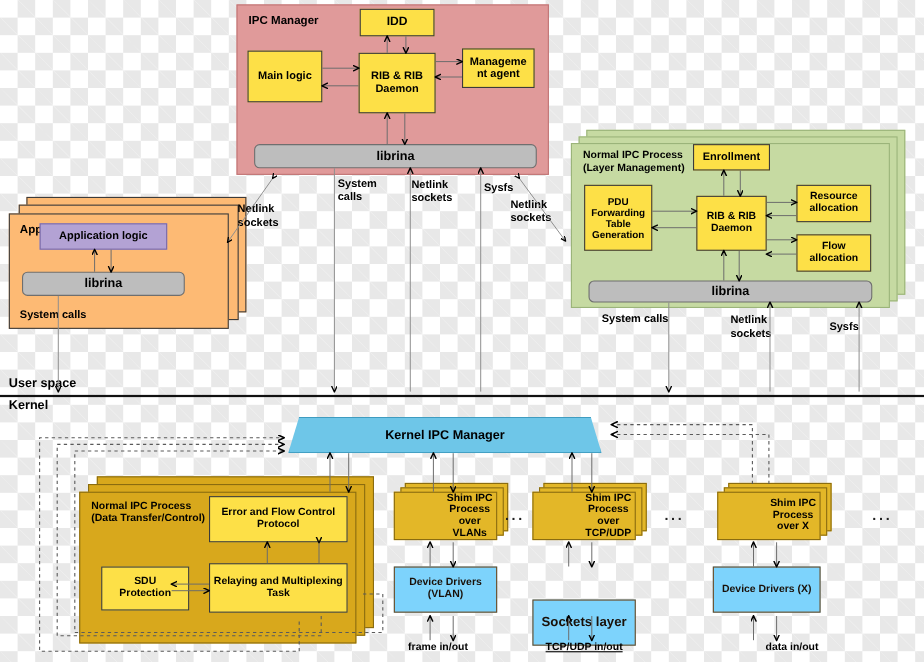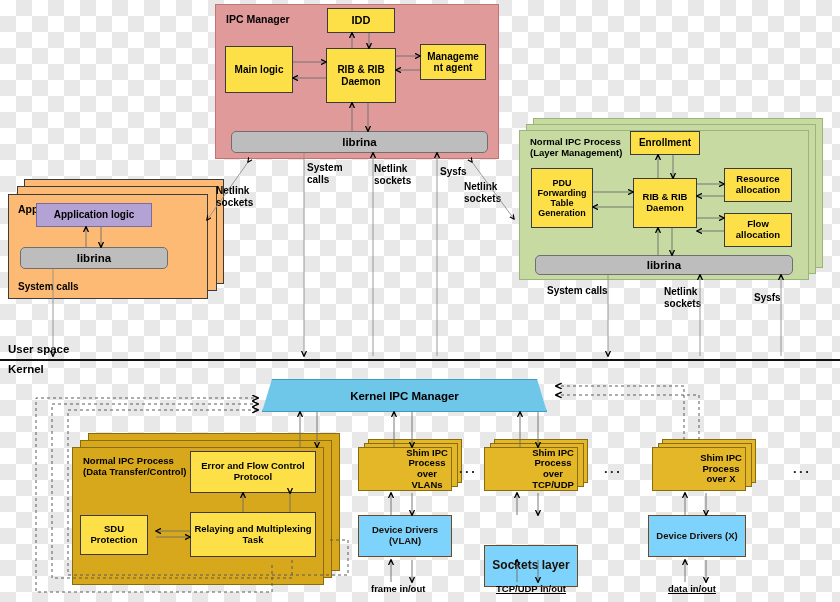--- a/index.html
+++ b/index.html
@@ -127,21 +127,21 @@
 </div>
 
 <div class="panel goldbox abs" style="left:88px;top:433px;width:252px;height:138px;"></div>
 <div class="panel goldbox abs" style="left:80px;top:440px;width:252px;height:138px;"></div>
 <div class="panel goldbox abs" style="left:72px;top:447px;width:252px;height:138px;">
   <div class="panel-title" style="left:10px;top:8px;font-size:9.5px;">Normal IPC Process
 (Data Transfer/Control)</div>
 </div>
 <div class="node white" style="left:190px;top:451px;width:126px;height:42px;font-size:9.5px;white-space:pre-line;">Error and Flow Control
 Protocol</div>
-<div class="node white" style="left:80px;top:515px;width:68px;height:40px;font-size:9.5px;white-space:pre-line;">SDU
+<div class="node white" style="left:92px;top:515px;width:80px;height:40px;font-size:9.5px;white-space:pre-line;">SDU
 Protection</div>
 <div class="node white" style="left:190px;top:512px;width:126px;height:45px;font-size:9.5px;white-space:pre-line;">Relaying and Multiplexing
 Task</div>
 
 <div class="abs yellowbox" style="left:368px;top:439px;width:94px;height:44px;"></div>
 <div class="abs yellowbox" style="left:364px;top:443px;width:94px;height:44px;"></div>
 <div class="node yellowbox" style="left:358px;top:447px;width:94px;height:44px;font-size:9.5px;white-space:pre-line;">Shim IPC Process
 over VLANs</div>
 <div class="node brown" style="left:358px;top:515px;width:94px;height:42px;font-size:9.5px;white-space:pre-line;color:#1a1008;">Device Drivers
 (VLAN)</div>
@@ -152,21 +152,21 @@
 <div class="node yellowbox" style="left:484px;top:447px;width:94px;height:44px;font-size:9.5px;white-space:pre-line;">Shim IPC Process
 over TCP/UDP</div>
 <div class="node brown" style="left:484px;top:545px;width:94px;height:42px;font-size:12px;white-space:pre-line;color:#1a1008;">Sockets layer</div>
 <div class="lbl" style="left:496px;top:583px;font-size:9.5px;text-decoration:underline;">TCP/UDP in/out</div>
 
 <div class="abs yellowbox" style="left:662px;top:439px;width:94px;height:44px;"></div>
 <div class="abs yellowbox" style="left:658px;top:443px;width:94px;height:44px;"></div>
 <div class="node yellowbox" style="left:652px;top:447px;width:94px;height:44px;font-size:9.5px;white-space:pre-line;">Shim IPC Process
 over X</div>
 <div class="node brown" style="left:648px;top:515px;width:98px;height:42px;font-size:9.5px;white-space:pre-line;color:#1a1008;">Device Drivers (X)</div>
-<div class="lbl" style="left:668px;top:583px;font-size:9.5px;text-decoration:underline;">data in/out</div>
+<div class="lbl" style="left:696px;top:583px;font-size:9.5px;">data in/out</div>
 
 <div class="dots" style="left:459px;top:461px;font-size:13px;">...</div>
 <div class="dots" style="left:604px;top:461px;font-size:13px;">...</div>
 <div class="dots" style="left:793px;top:461px;font-size:13px;">...</div>
 
 <svg id="wires" viewBox="0 0 840 602">
   <defs>
     <marker id="ah" markerWidth="7" markerHeight="7" refX="5.6" refY="3" orient="auto">
       <path d="M0.4,0.4 L6,3 L0.4,5.6" fill="none" stroke="#000" stroke-width="1.4" stroke-linecap="round" stroke-linejoin="round"></path>
     </marker>

